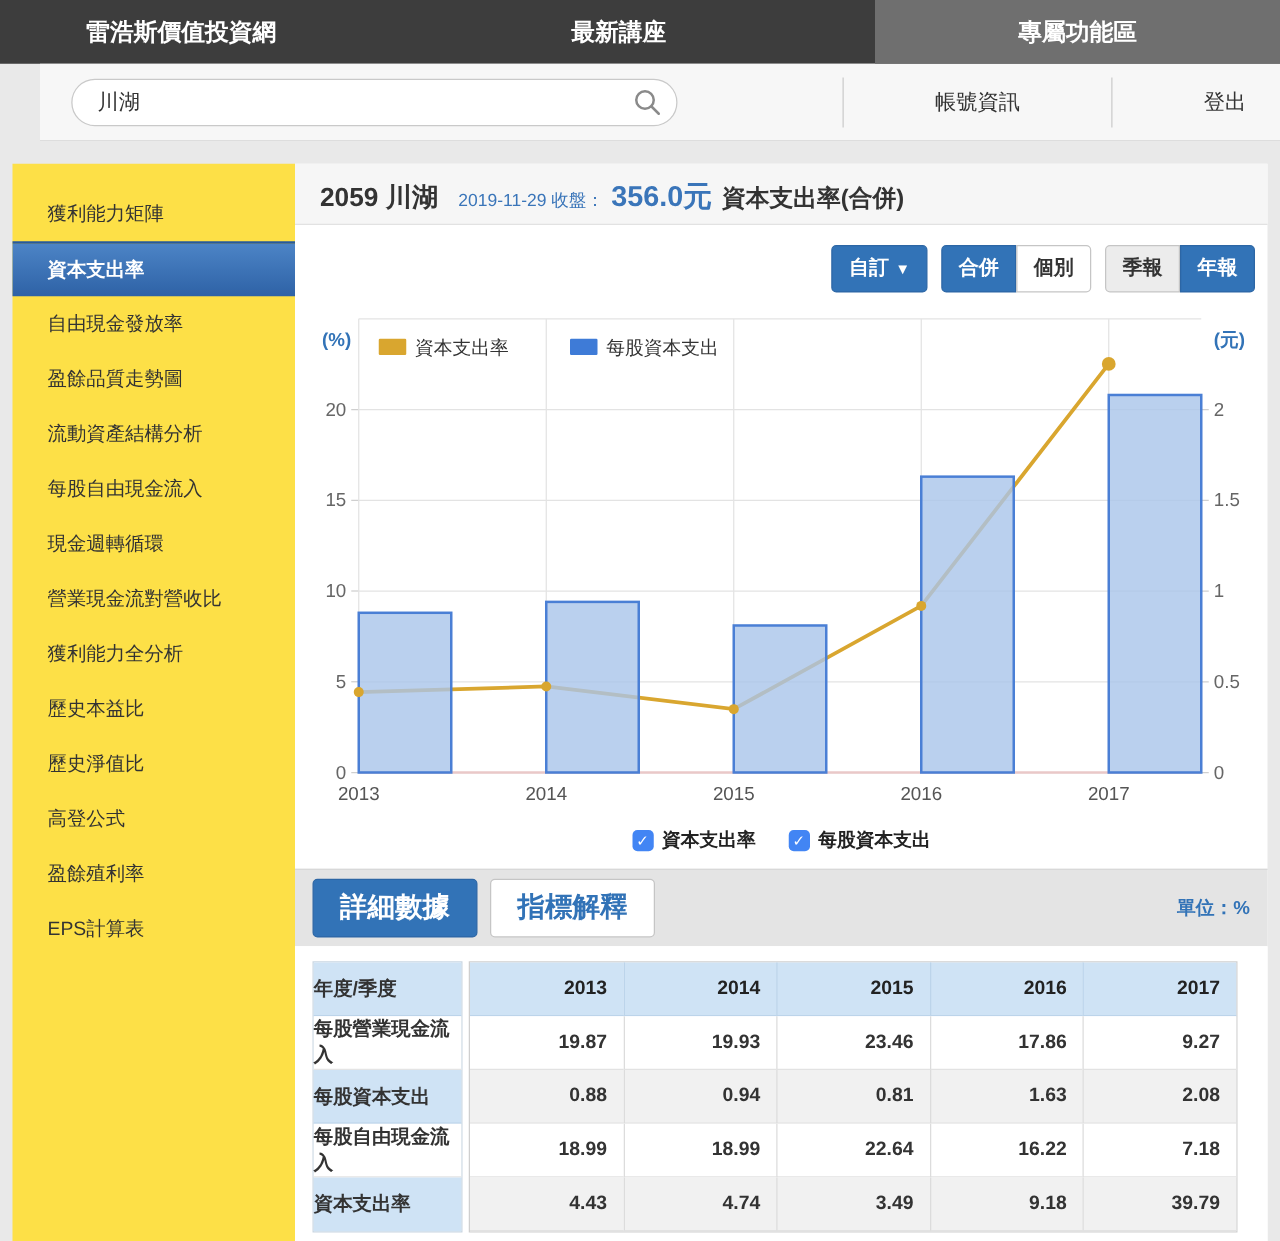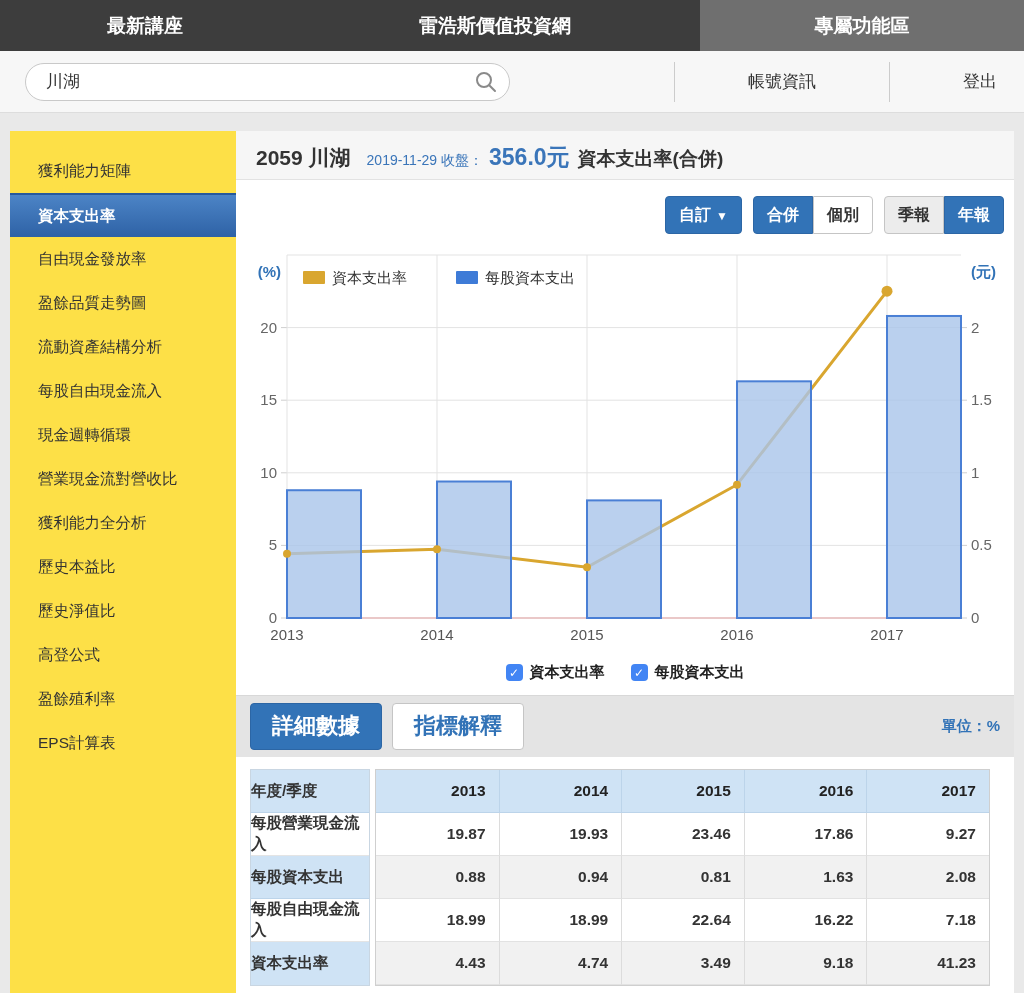--- a/index.html
+++ b/index.html
@@ -10,21 +10,21 @@
   .topnav { display:flex; height:51px; background:#3d3d3d; }
   .nav-tab { display:flex; align-items:center; justify-content:center;
     color:#fff; font-size:19px; font-weight:700; cursor:pointer; }
   .nav-tab:nth-child(1){ width:290px; }
   .nav-tab:nth-child(2){ flex:1; }
   .nav-tab:nth-child(3){ width:324px; }
   .nav-tab.active { background:#6f6f6f; }
 
   
   .search-row { height:62px; background:#f7f7f7; border-bottom:1px solid #ddd;
-    display:flex; align-items:center; }
+    display:flex; align-items:center;margin-left:32px; }
   .search-box { position:relative; width:485px; height:38px; margin-left:25px; }
   .search-box input { width:100%; height:100%; border:1.5px solid #c9c9c9; border-radius:19px;
     padding:0 48px 0 20px; font-size:17px; color:#333; background:#fff; outline:none;
     font-family:inherit; }
   .search-ic { position:absolute; right:13px; top:8px; width:22px; height:22px; cursor:pointer; }
   .acct { margin-left:auto; display:flex; align-items:center; height:100%;gap:46px; }
   .vdiv { width:1px; height:40px; background:#ccc; }
   .acct a { padding:0 27px; font-size:17px; color:#333; text-decoration:none; cursor:pointer; }
 
   
@@ -98,22 +98,22 @@
     border-bottom:1px solid #e2e2e2; border-left:1px solid #dcdcdc;font-weight:bold; }
   .dcell:nth-child(5n+1) { border-left:none; }
   .dcell.th { font-weight:700; background:#cfe3f5; border-left-color:#bcd4ea;
     border-bottom-color:#bcd4ea; color:#222; }
   .dcell.shade { background:#f1f1f1; }
 </style>
 </head>
 <body>
 
 <nav class="topnav">
+    <div class="nav-tab">雷浩斯價值投資網</div>
     <div class="nav-tab">最新講座</div>
-    <div class="nav-tab">雷浩斯價值投資網</div>
     <div class="nav-tab active">專屬功能區</div>
   </nav>
 
 <div class="search-row">
   <div class="search-box">
     <input type="text" value="川湖" style="">
     <svg class="search-ic" viewBox="0 0 22 22">
       <circle cx="9" cy="9" r="7" fill="none" stroke="#8a8a8a" stroke-width="2"></circle>
       <line x1="14.2" y1="14.2" x2="20" y2="20" stroke="#8a8a8a" stroke-width="2" stroke-linecap="round"></line>
     </svg>
@@ -268,19 +268,19 @@
             <div class="dcell shade">2.08</div>
             <div class="dcell">18.99</div>
             <div class="dcell">18.99</div>
             <div class="dcell">22.64</div>
             <div class="dcell">16.22</div>
             <div class="dcell">7.18</div>
             <div class="dcell shade">4.43</div>
             <div class="dcell shade">4.74</div>
             <div class="dcell shade">3.49</div>
             <div class="dcell shade">9.18</div>
-            <div class="dcell shade">41.23</div>
+            <div class="dcell shade">39.79</div>
           </div>
       </div>
     </div>
 
   </main>
 </div>
 
 </body></html>

